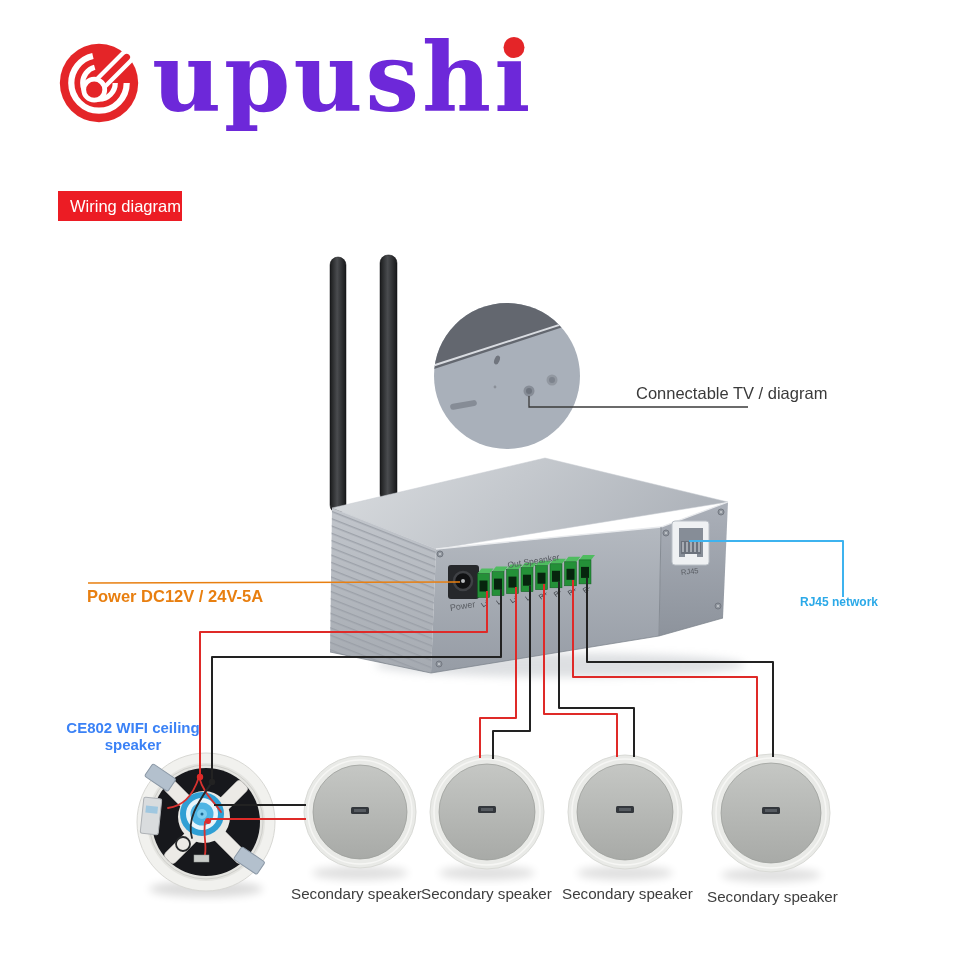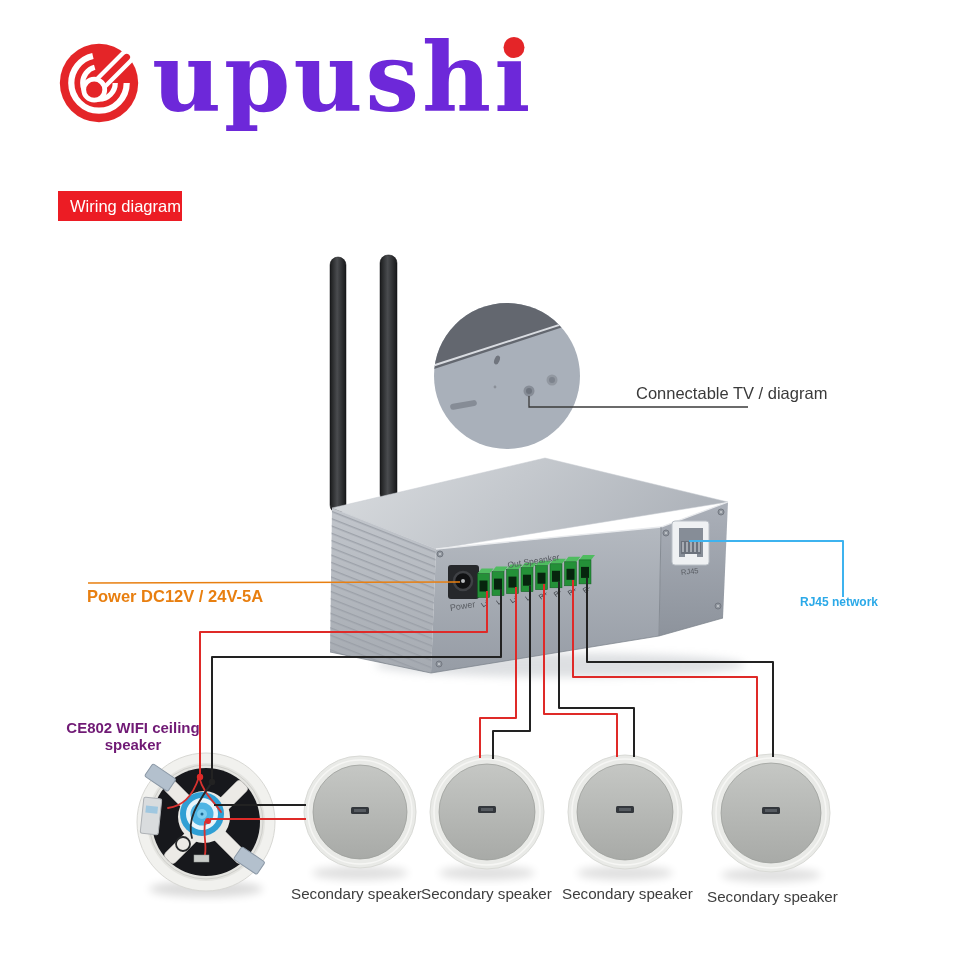--- a/index.html
+++ b/index.html
@@ -20,21 +20,21 @@
   
   .badge{position:absolute;left:58px;top:191px;height:30px;line-height:30px;
          padding:0 1px 0 12px;background:#ec1c24;color:#ffffff;font-size:16.5px;}
 
   
   .lbl{position:absolute;white-space:nowrap;}
   .lbl-tv{left:636px;top:384px;font-size:16.5px;color:#3a3a3a;}
   .lbl-power{left:87px;top:587px;font-size:16.5px;font-weight:600;color:#e87f10;}
   .lbl-rj45{left:792px;top:595px;font-size:12px;font-weight:600;color:#2ba9e8;margin-left:8px;}
   .lbl-ce802{left:62px;top:719px;width:142px;white-space:normal;text-align:center;
-             font-size:15px;font-weight:600;line-height:1.15;color:#701a75;}
+             font-size:15px;font-weight:600;line-height:1.15;color:#3b82f6;}
   .lbl-sec{width:132px;text-align:left;font-size:15.2px;color:#3e3e3e;white-space:nowrap;}
   .sec1{left:291px;top:885px;} .sec2{left:421px;top:885px;}
   .sec3{left:562px;top:885px;} .sec4{left:707px;top:888px;}
 </style>
 </head>
 <body>
 
 <div class="canvas">
 
 <svg class="scene" viewBox="0 0 960 960">

